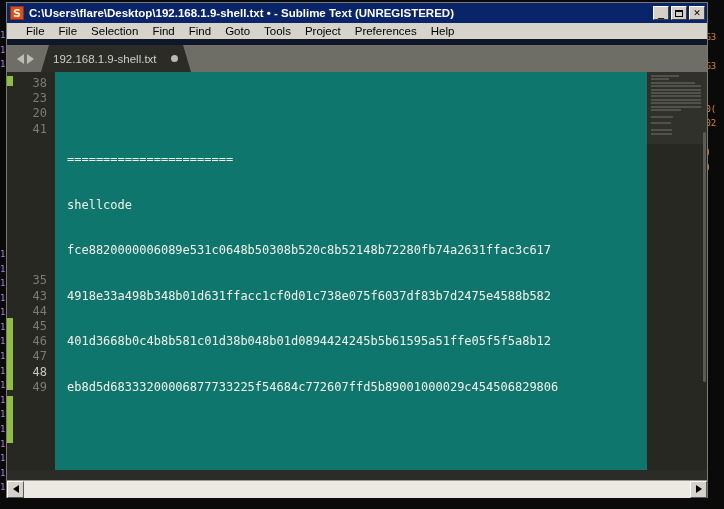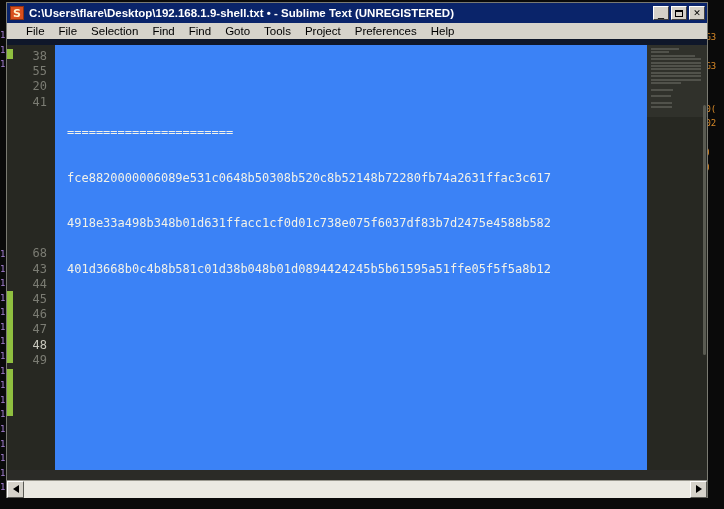--- a/index.html
+++ b/index.html
@@ -158,21 +158,21 @@
   }
   .tab-label { margin-right: 14px; }
   .tab-dot {
     width: 7px; height: 7px; border-radius: 50%;
     background: #b9b9ae;
   }
 
   
   .editor {
     flex: 1;
-    background: #3b82f6;
+    background: #0f766e;
     display: flex;
     position: relative;
     overflow: hidden;
   }
   .gutter-marks {
     width: 6px;
     background: #272822;
     position: relative;
     flex: 0 0 6px;
   }
@@ -367,59 +367,71 @@
     <div class="menu-item">Find</div>
     <div class="menu-item">Goto</div>
     <div class="menu-item">Tools</div>
     <div class="menu-item">Project</div>
     <div class="menu-item">Preferences</div>
     <div class="menu-item">Help</div>
   </div>
 
   <div class="sublime-body">
 
+    <div class="tabbar">
+      <div class="tab-arrows">
+        <div class="arrow-l"></div>
+        <div class="arrow-r"></div>
+      </div>
+      <div class="tab">
+        <span class="tab-label">192.168.1.9-shell.txt</span>
+        <span class="tab-dot"></span>
+      </div>
+    </div>
 
     <div class="editor">
 
       <div class="gutter-marks">
         <div class="mark-green" style="top:4px;height:10px;"></div>
         <div class="mark-green" style="top:246px;height:72px;"></div>
         <div class="mark-green" style="top:324px;height:47px;"></div>
       </div>
 
       <div class="linenos">
         <div class="ln">38</div>
-        <div class="ln">55</div>
+        <div class="ln">23</div>
         <div class="ln">20</div>
         <div class="ln">41</div>
         <div class="ln"></div>
         <div class="ln"></div>
         <div class="ln"></div>
         <div class="ln"></div>
         <div class="ln"></div>
         <div class="ln"></div>
         <div class="ln"></div>
         <div class="ln"></div>
         <div class="ln"></div>
-        <div class="ln">68</div>
+        <div class="ln">35</div>
         <div class="ln">43</div>
         <div class="ln">44</div>
         <div class="ln">45</div>
         <div class="ln">46</div>
         <div class="ln">47</div>
         <div class="ln active">48</div>
         <div class="ln">49</div>
       </div>
 
       <div class="code">
         <div class="row"></div>
         <div class="row">=======================</div>
+        <div class="row">shellcode</div>
         <div class="row">fce8820000006089e531c0648b50308b520c8b52148b72280fb74a2631ffac3c617</div>
         <div class="row">4918e33a498b348b01d631ffacc1cf0d01c738e075f6037df83b7d2475e4588b582</div>
         <div class="row">401d3668b0c4b8b581c01d38b048b01d0894424245b5b61595a51ffe05f5f5a8b12</div>
+        <div class="row">eb8d5d68333200006877733225f54684c772607ffd5b89001000029c454506829806</div>
         
         
         
         
         
         
         
         
         
         

